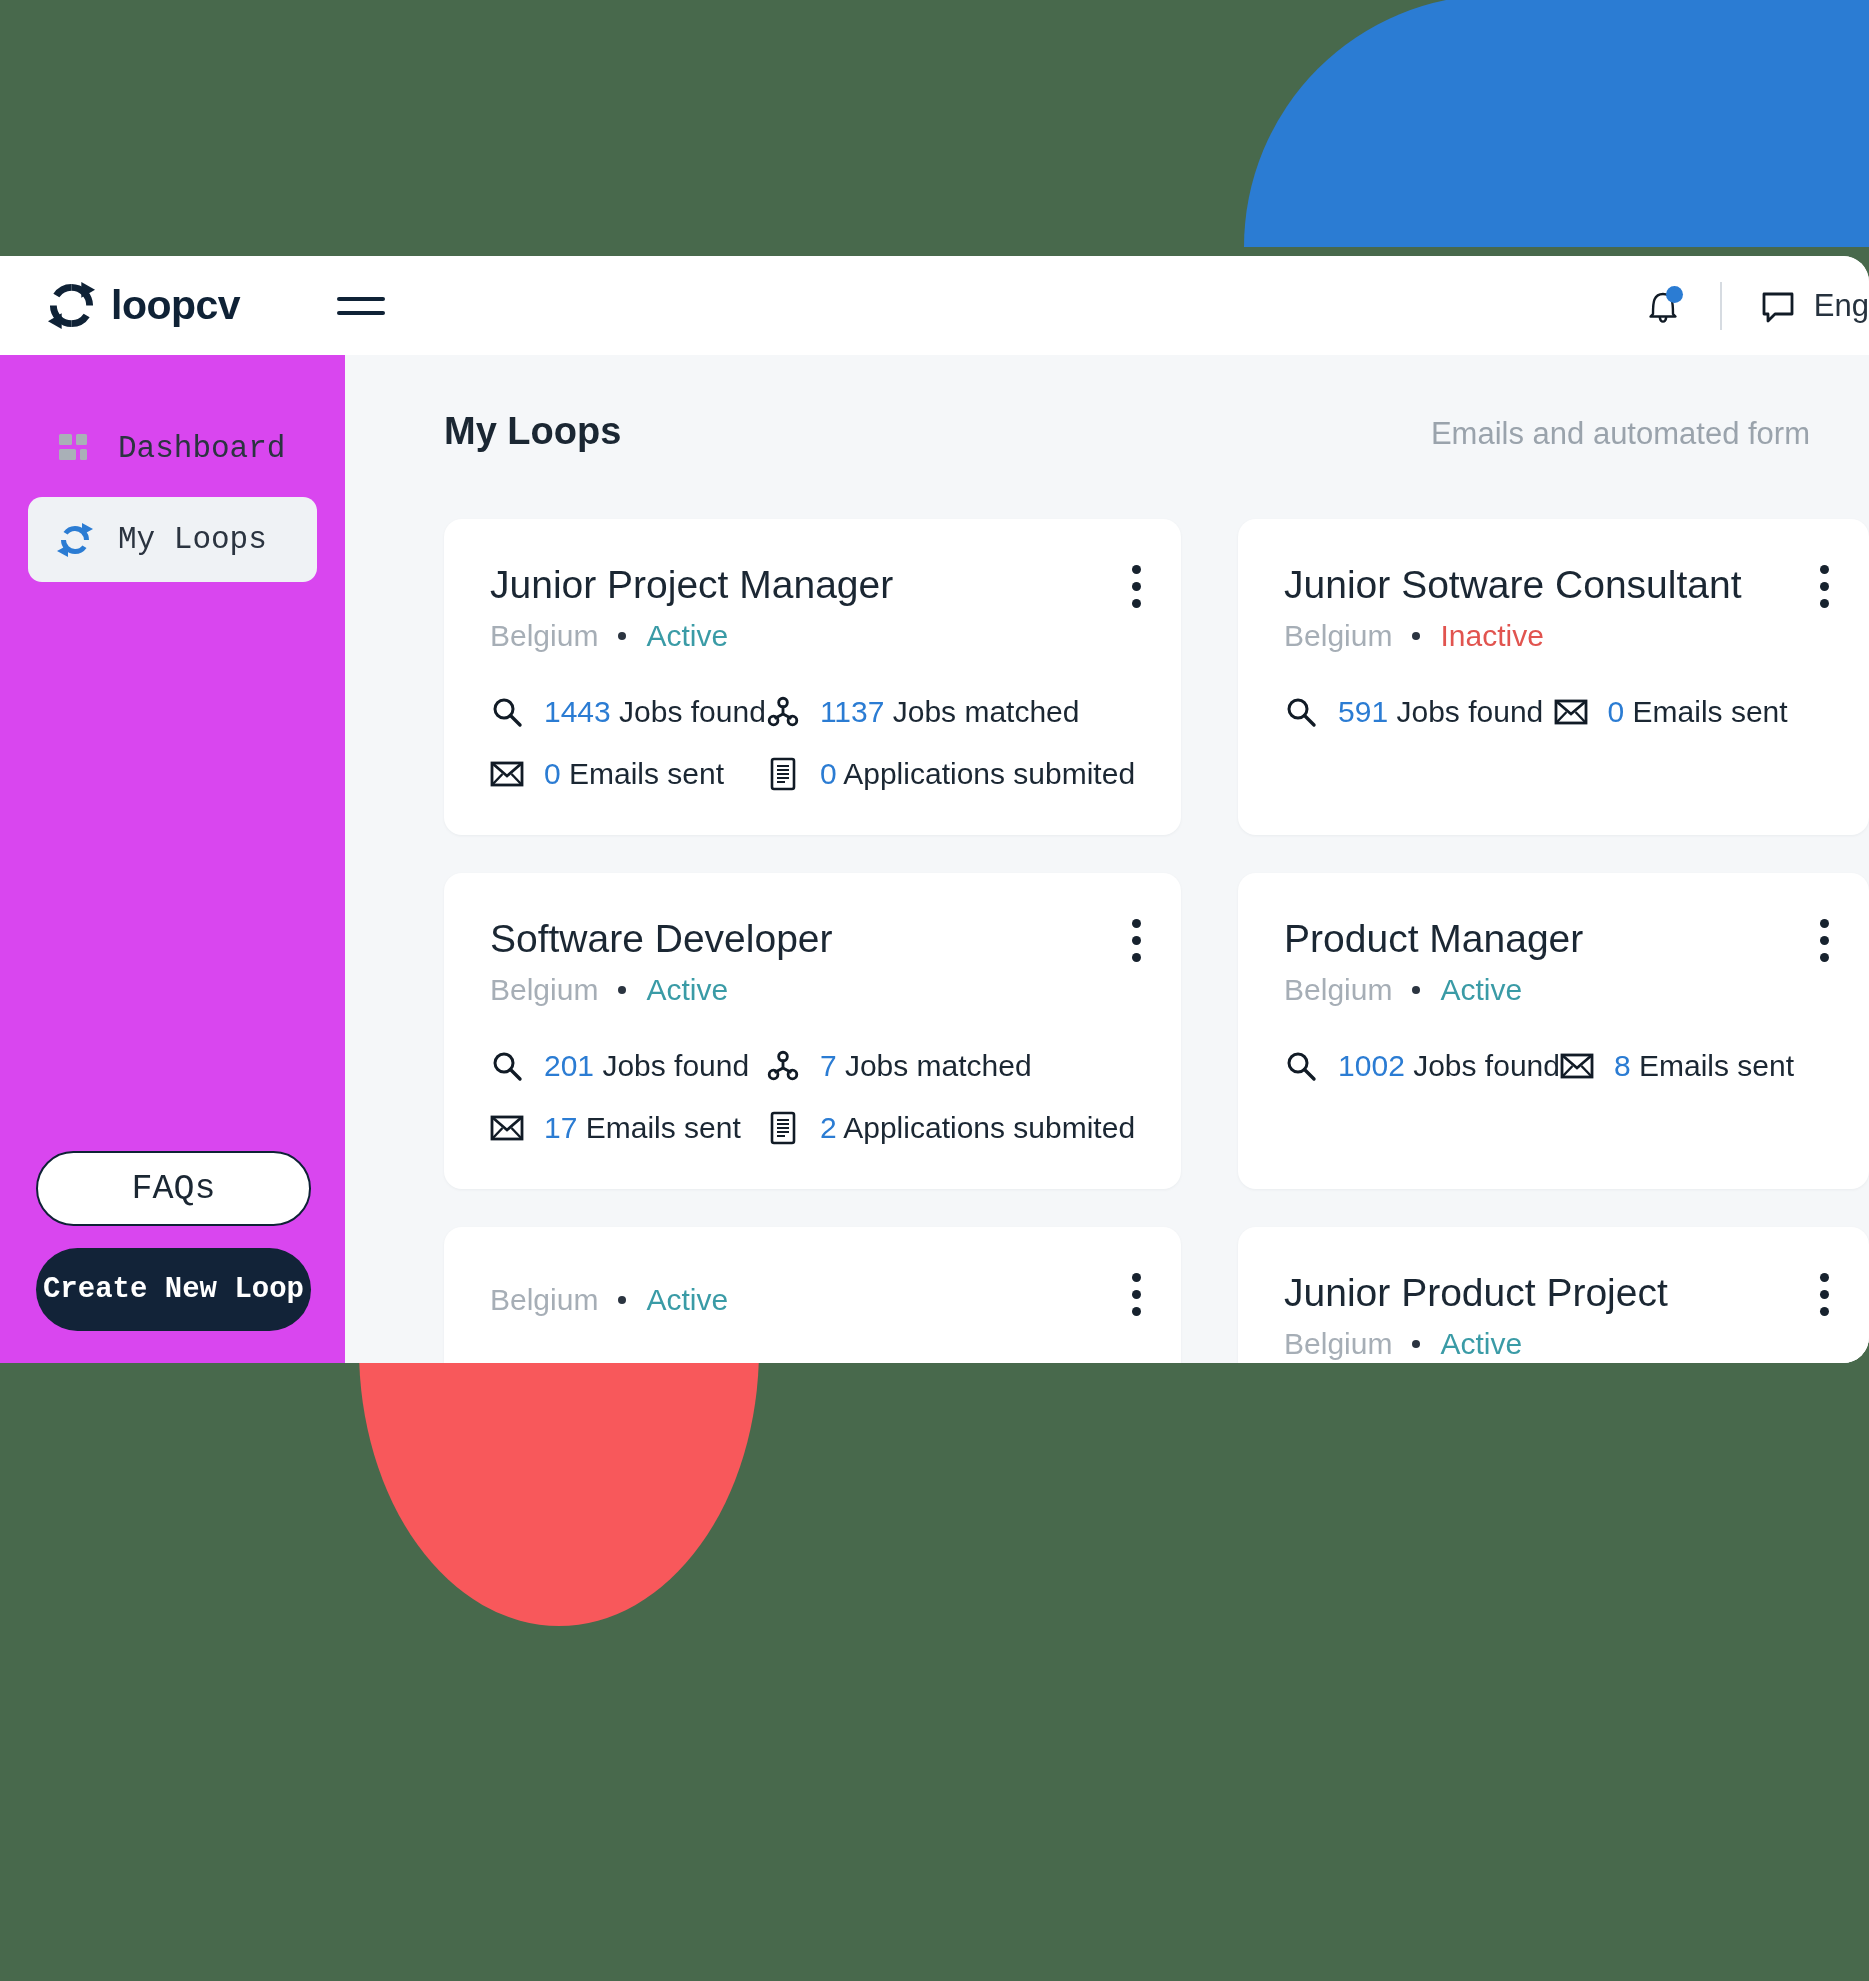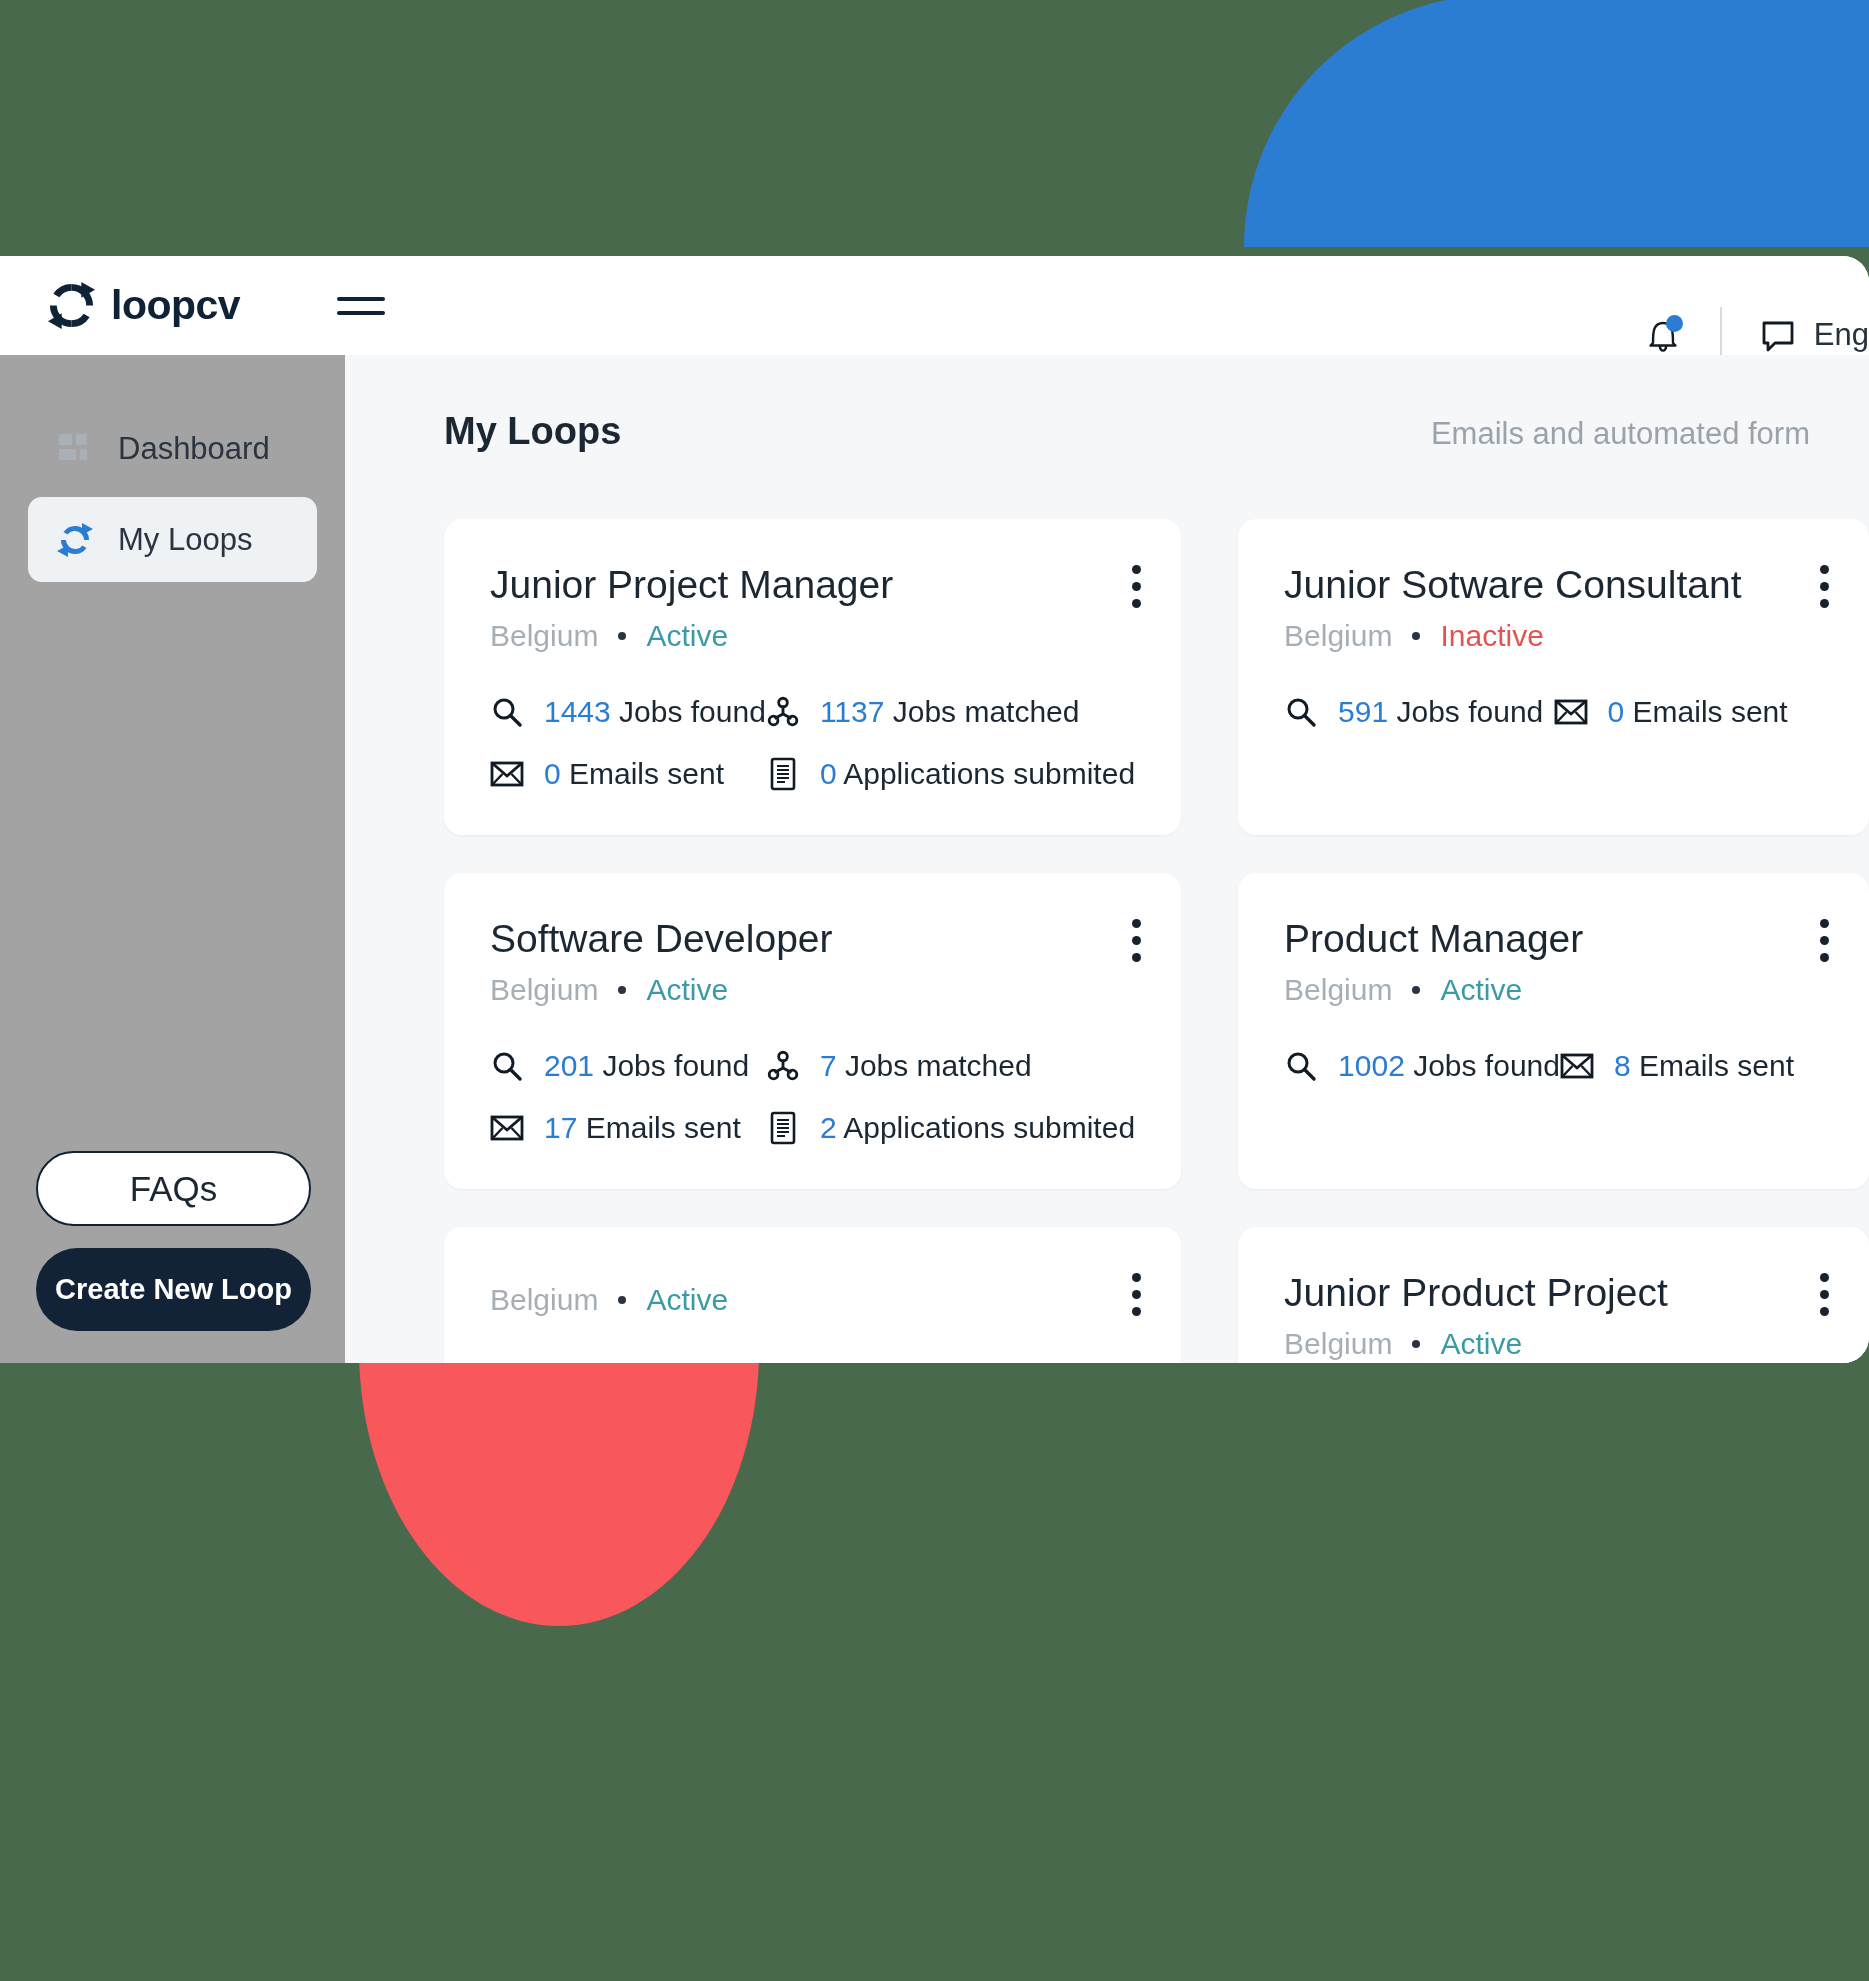--- a/index.html
+++ b/index.html
@@ -51,41 +51,42 @@
   }
   .hamburger {
     margin-left:97px; width:48px; height:30px;
     display:flex; flex-direction:column; justify-content:center; gap:10px;
     cursor:pointer;
   }
   .hamburger span { display:block; height:4px; background:#0F2236; border-radius:2px; }
 
   .topbar-right {
     position:absolute; right:0; top:0; height:99px;
-    display:flex; align-items:flex-end; gap:0;
+    display:flex; align-items:center; gap:0;
     padding-right:0;
   }
   .bell-wrap { position:relative; width:34px; height:40px; cursor:pointer; }
   .bell-dot {
     position:absolute; right:-3px; top:0px; width:17px; height:17px;
     border-radius:50%; background:#2B7CD3;
   }
   .topbar-divider { width:2px; height:48px; background:#D6DBE1; margin:0 36px 0 40px; }
   .lang { display:flex; align-items:center; gap:16px; cursor:pointer; }
   .lang-label { font-size:31px; color:#26323E; white-space:nowrap; }
 
   
   .body-split { flex:1; display:flex; min-height:0; }
 
   
   .sidebar {
-    width:345px; flex:0 0 345px; background:#a3a3a3;
+    width:345px; flex:0 0 345px; background:#d946ef;
     display:flex; flex-direction:column;
     padding: 51px 0 0 0;
     position:relative;
+    font-family:Liberation Mono, monospace;
   }
   .nav { display:flex; flex-direction:column; gap:6px; padding:0 28px; }
   .nav-item {
     display:flex; align-items:center; gap:24px;
     height:85px; padding:0 28px; border-radius:14px;
     cursor:pointer;
   }
   .nav-item.active { background:#EFF2F5; }
   .nav-label { font-size:31px; color:#2B3440; }
   .nav-icon { width:38px; height:38px; display:flex; align-items:center; justify-content:center; flex:0 0 38px; }

